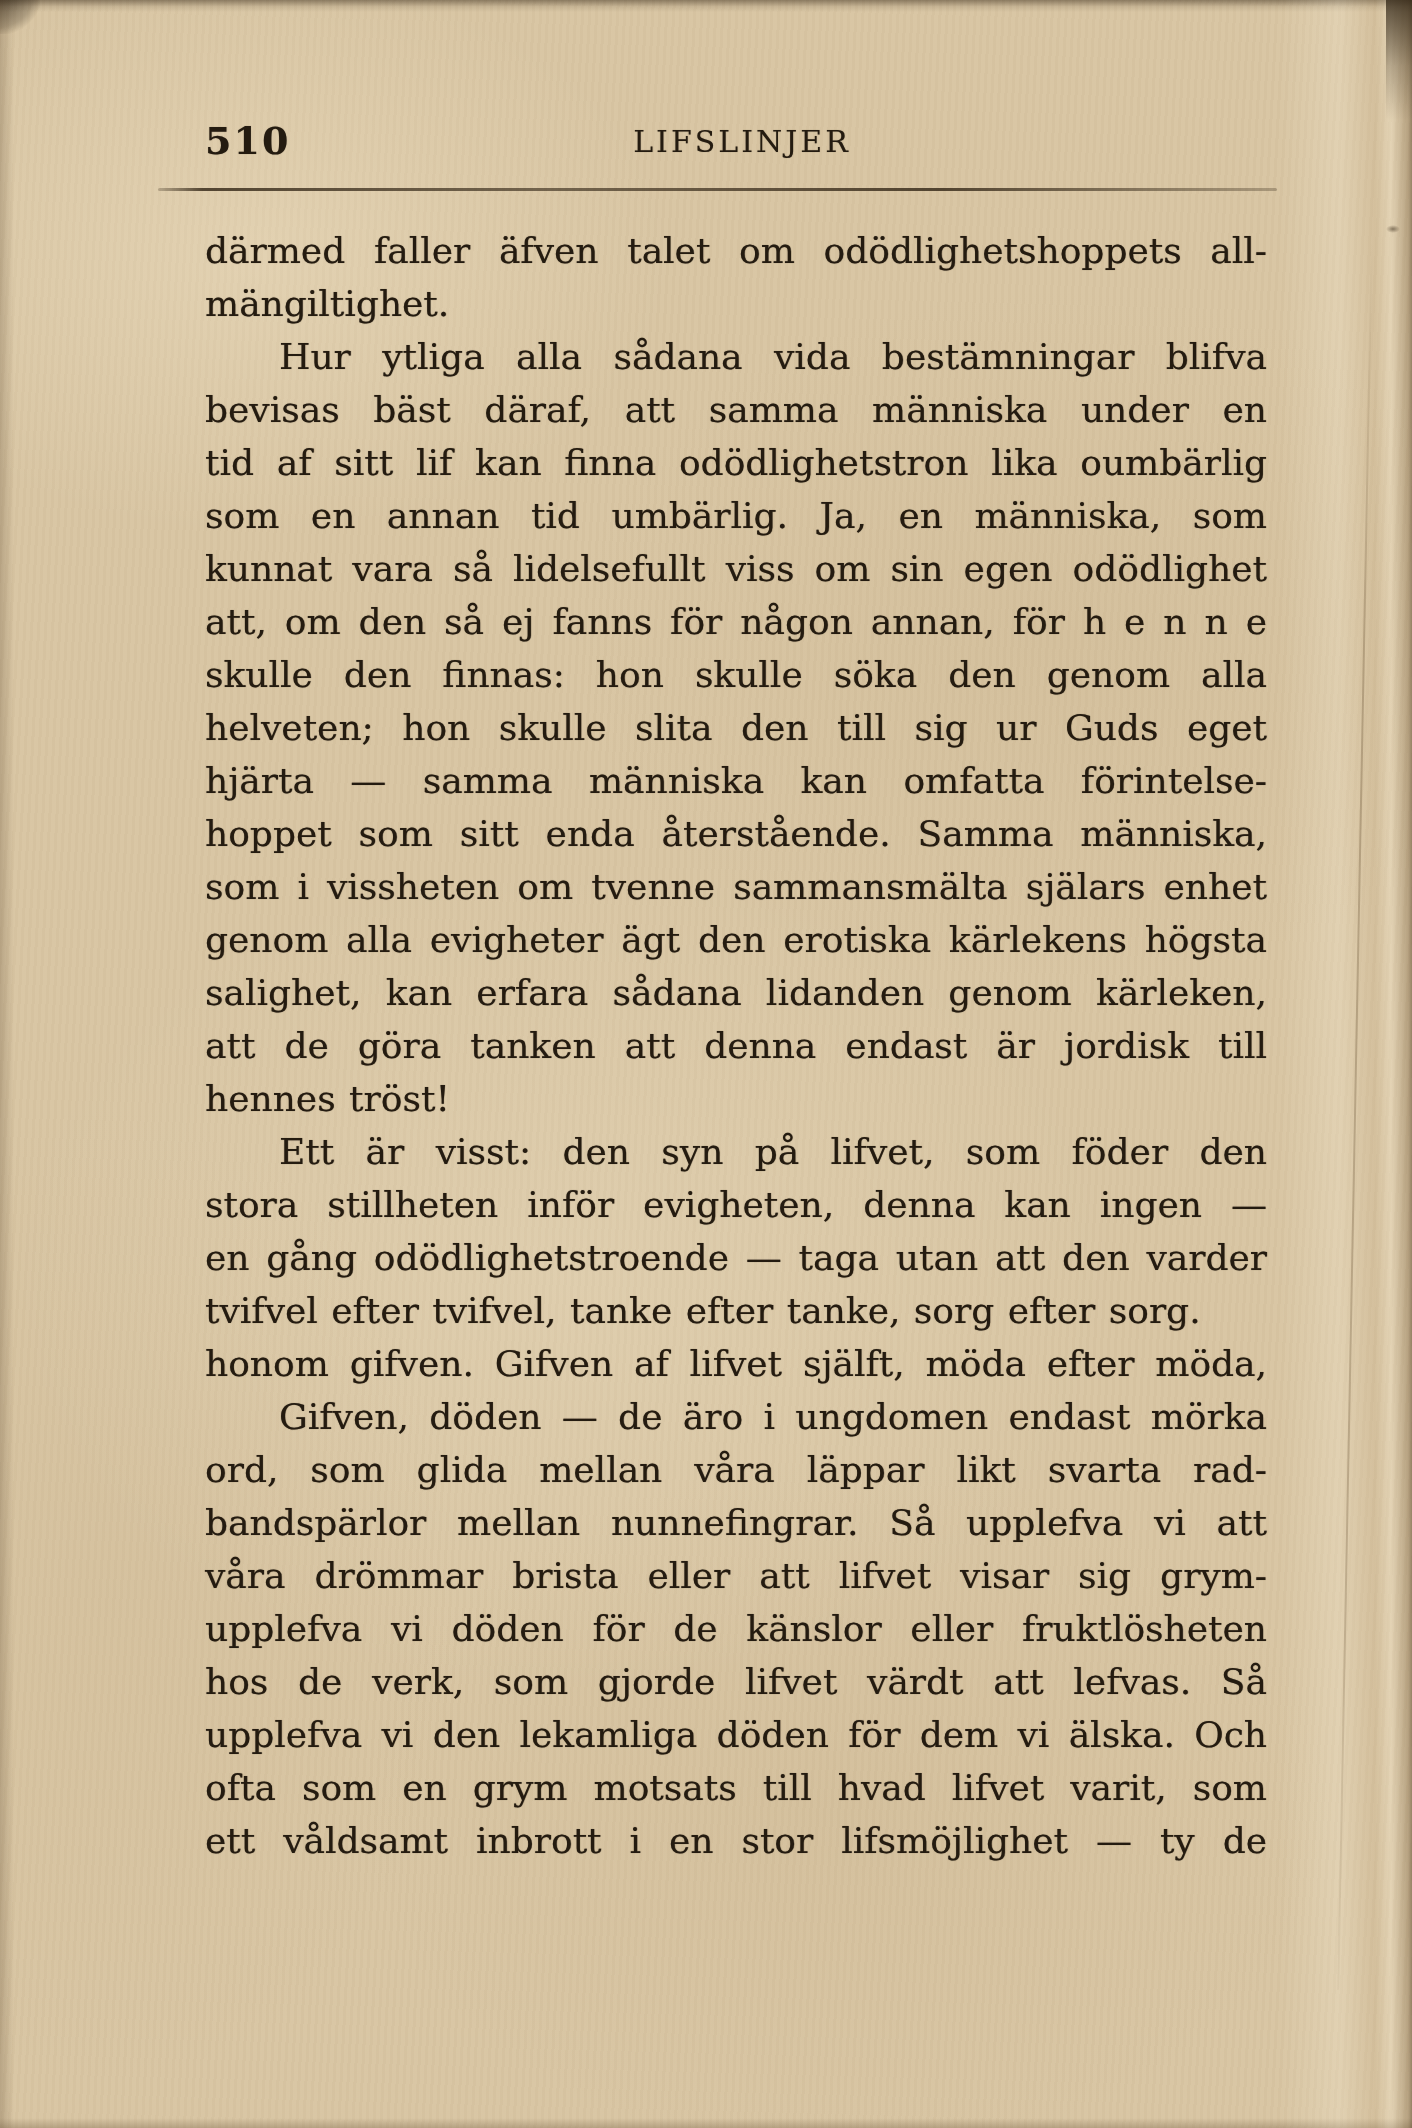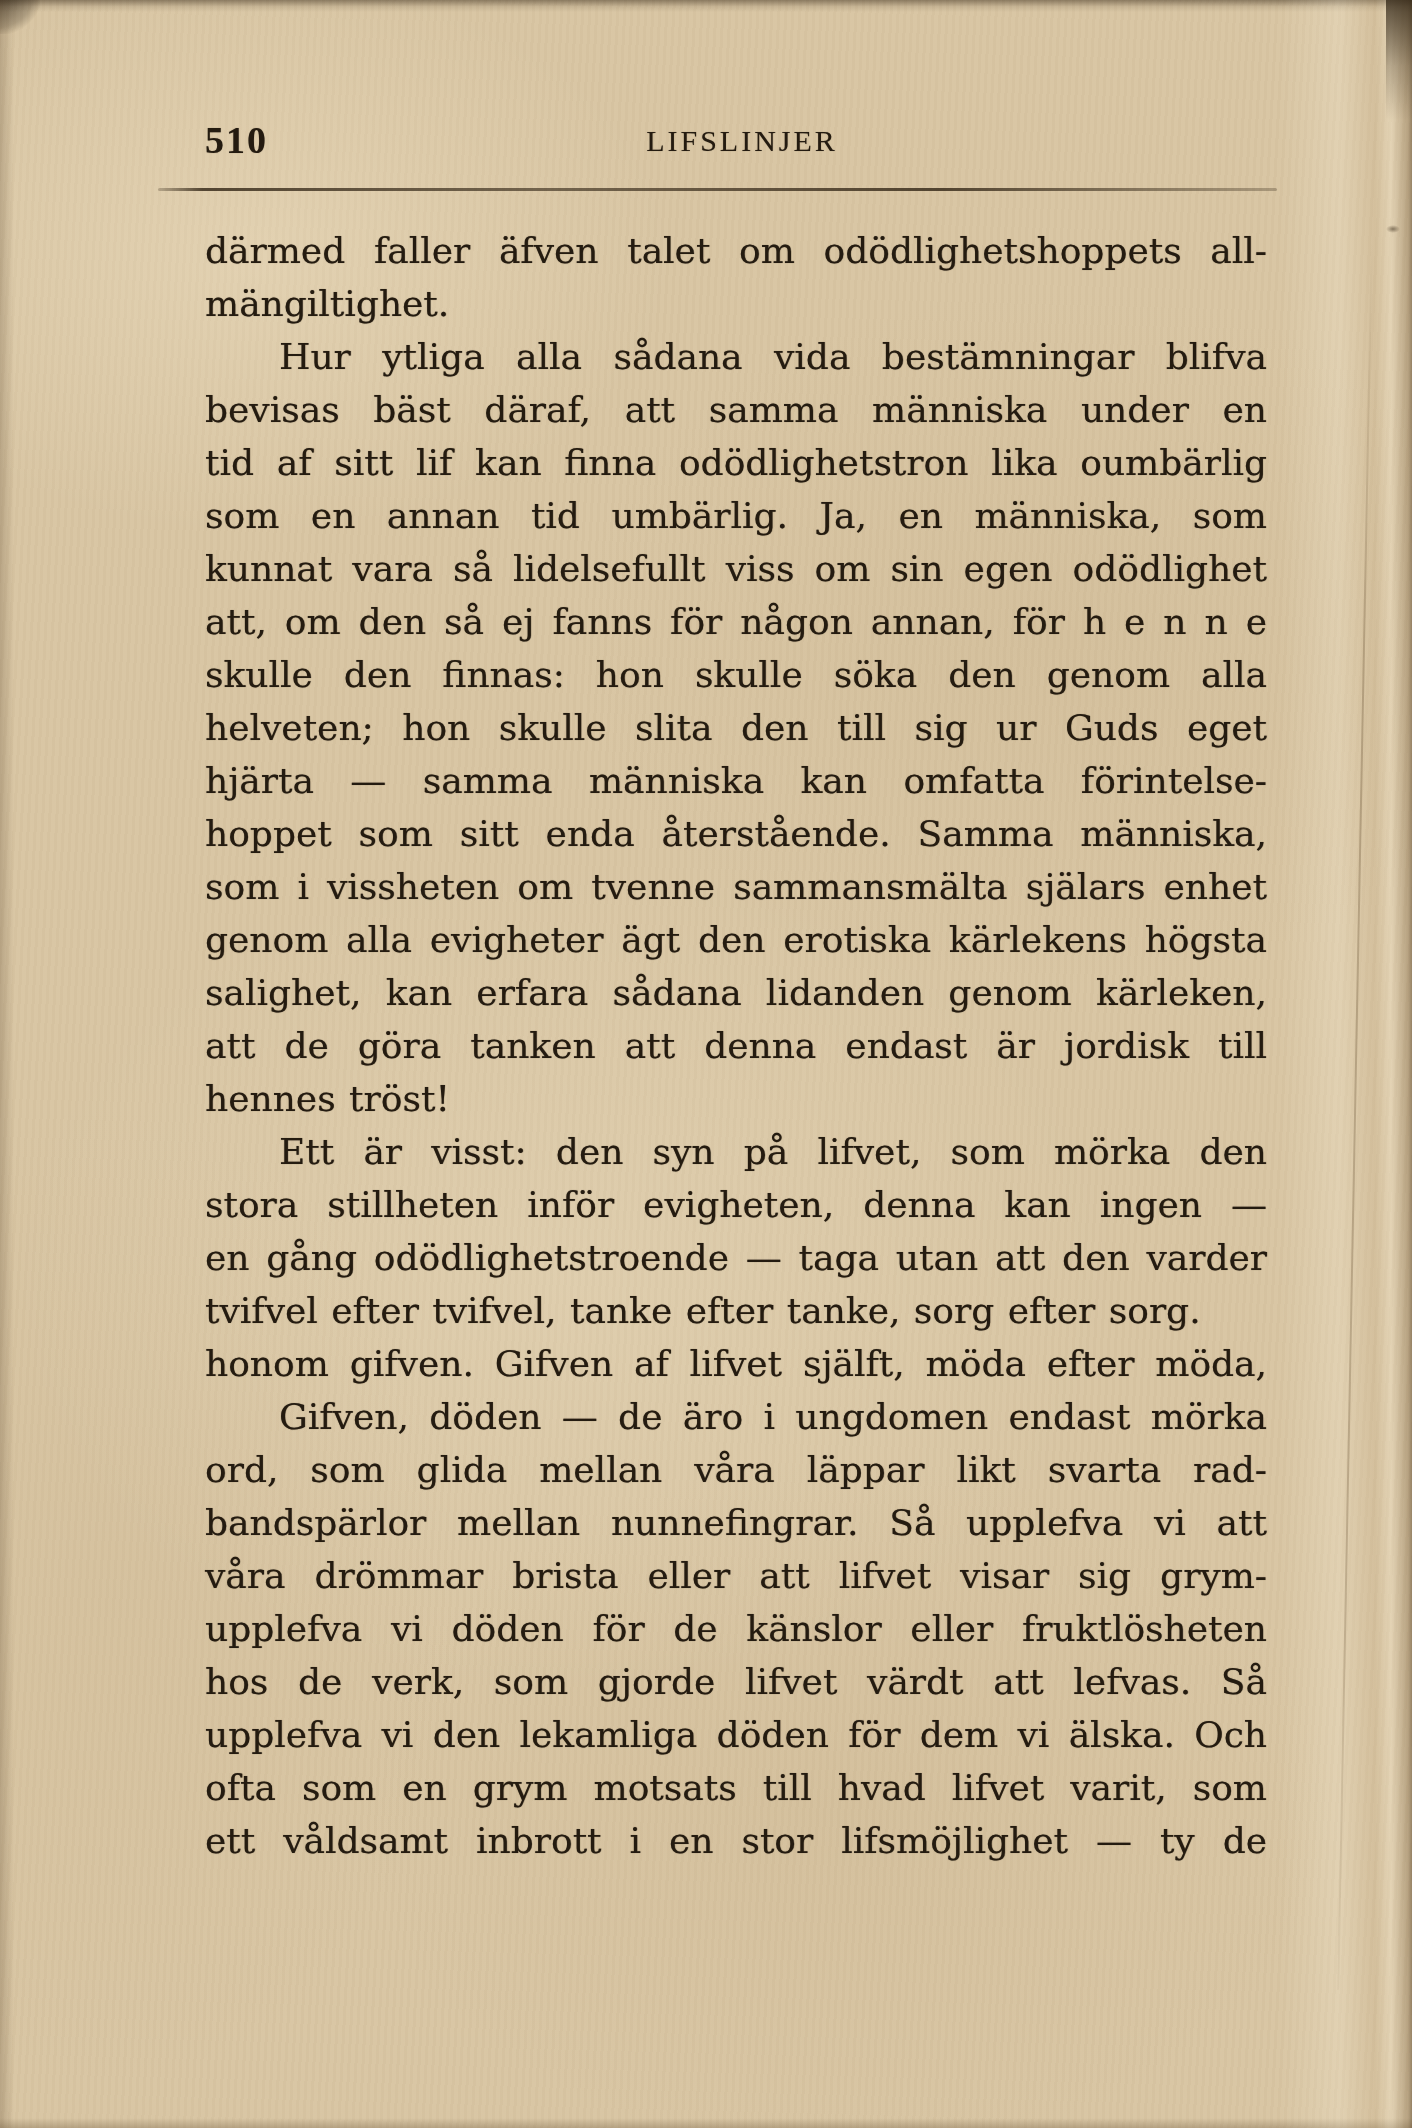--- a/index.html
+++ b/index.html
@@ -72,21 +72,20 @@
     border-radius: 50%;
   }
 
   
   .page-header {
     position: absolute;
     top: 118px;
     left: 205px;
     width: 1062px;
     height: 50px;
-    font-family: Liberation Serif, serif;
   }
   .page-number {
     position: absolute;
     left: 0; top: 0;
     font-size: 38px;
     letter-spacing: 2px;
     font-weight: bold;
     text-shadow: 0 0 1px rgba(36,27,16,0.4);
   }
   .running-title {
@@ -170,21 +169,21 @@
       <div class="line">helveten; hon skulle slita den till sig ur Guds eget</div>
       <div class="line">hjärta — samma människa kan omfatta förintelse-</div>
       <div class="line">hoppet som sitt enda återstående. Samma människa,</div>
       <div class="line">som i vissheten om tvenne sammansmälta själars enhet</div>
       <div class="line">genom alla evigheter ägt den erotiska kärlekens högsta</div>
       <div class="line">salighet, kan erfara sådana lidanden genom kärleken,</div>
       <div class="line">att de göra tanken att denna endast är jordisk till</div>
       <div class="line flush">hennes tröst!</div>
     </div>
     <div>
-      <div class="line indent">Ett är visst: den syn på lifvet, som mörka den</div>
+      <div class="line indent">Ett är visst: den syn på lifvet, som föder den</div>
       <div class="line">stora stillheten inför evigheten, denna kan ingen —</div>
       <div class="line">en gång odödlighetstroende — taga utan att den varder</div>
       <div class="line flush">tvifvel efter tvifvel, tanke efter tanke, sorg efter sorg.</div>
       <div class="line">honom gifven. Gifven af lifvet själft, möda efter möda,</div>
     </div>
     <div>
       <div class="line indent">Gifven, döden — de äro i ungdomen endast mörka</div>
       <div class="line">ord, som glida mellan våra läppar likt svarta rad-</div>
       <div class="line">bandspärlor mellan nunnefingrar. Så upplefva vi att</div>
       <div class="line">våra drömmar brista eller att lifvet visar sig grym-</div>

